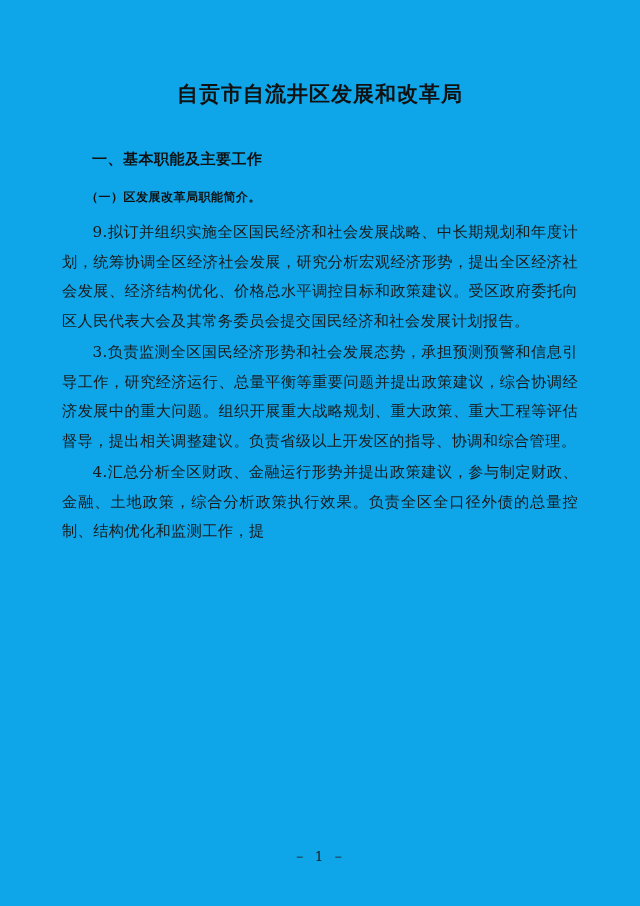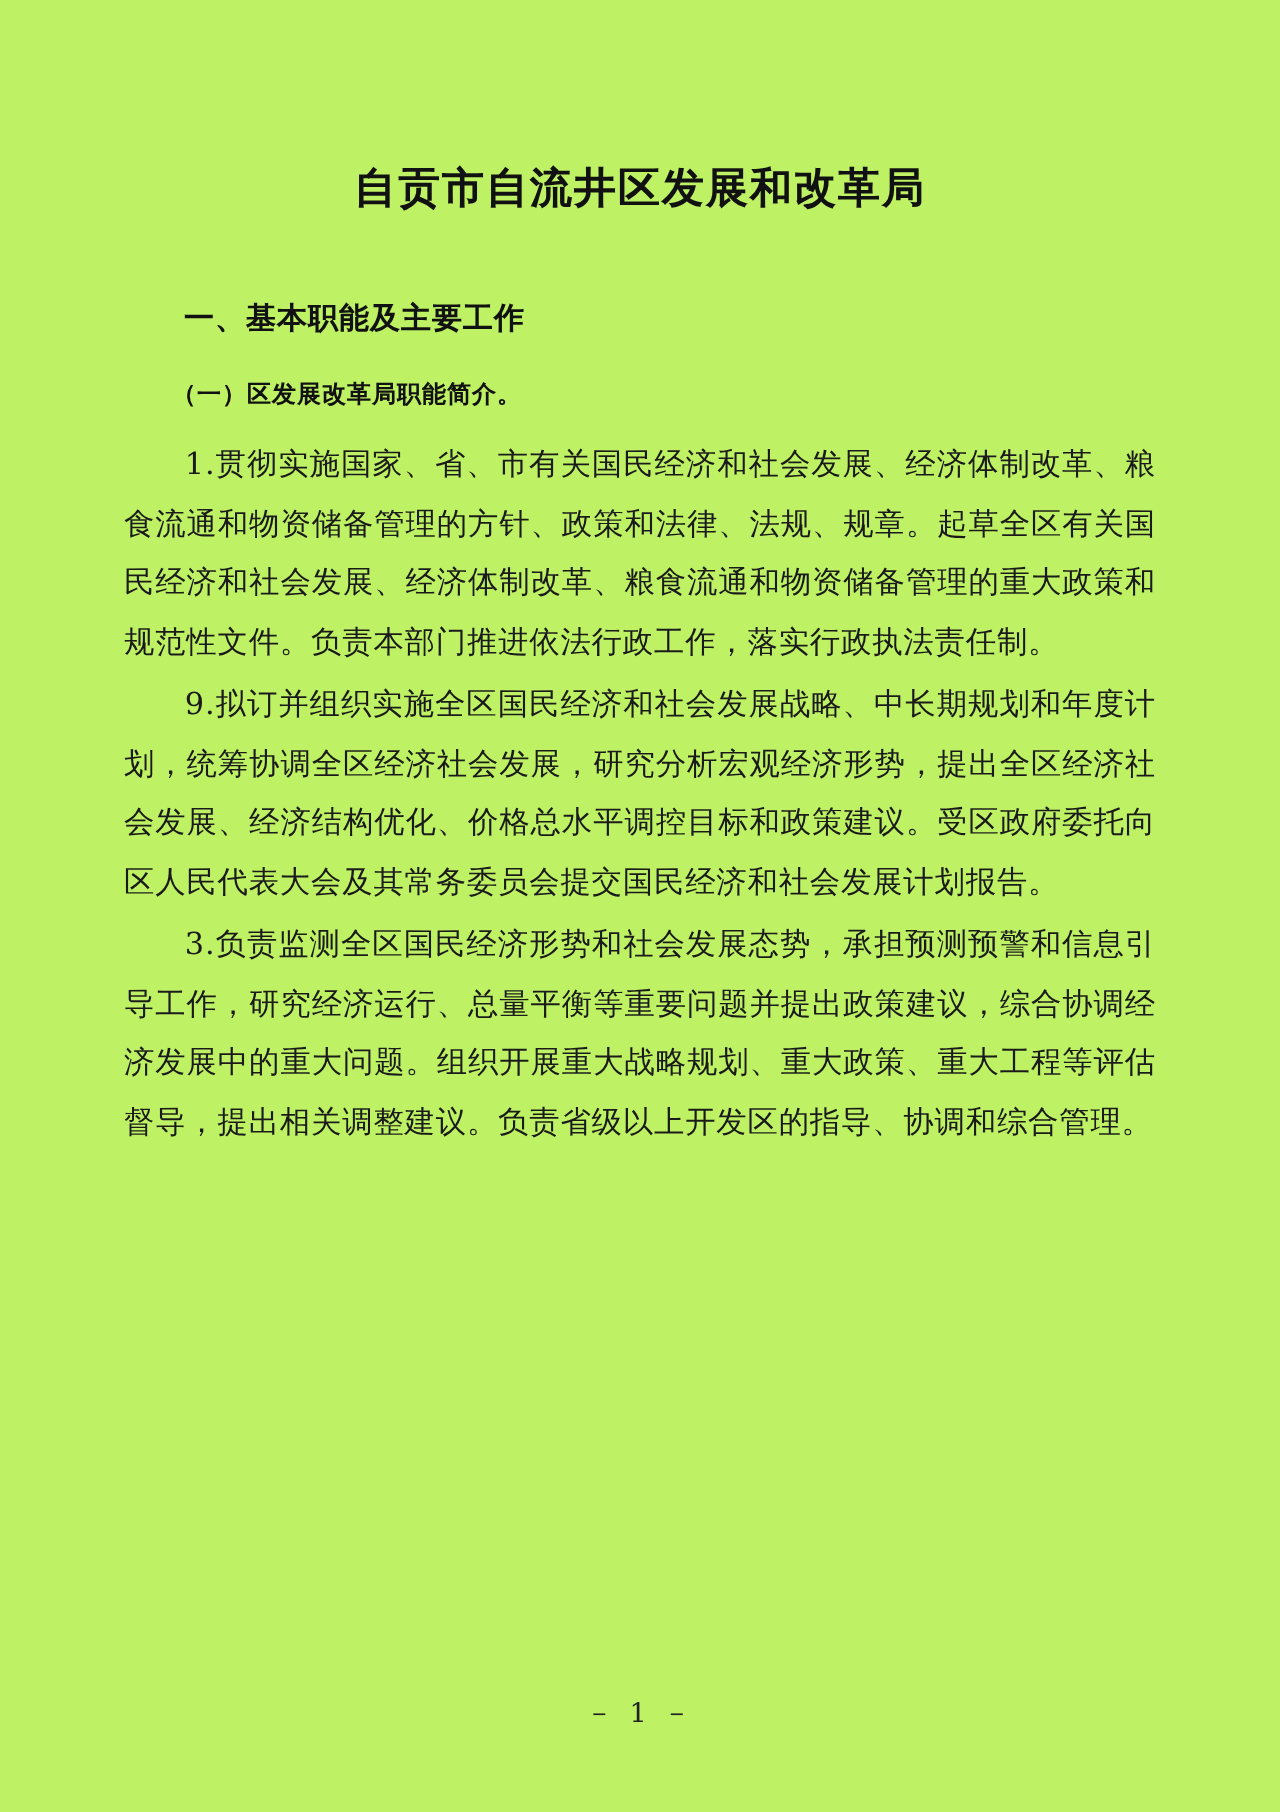--- a/index.html
+++ b/index.html
@@ -11,21 +11,21 @@
     width: 640px;
     height: 906px;
     font-family: "DejaVu Serif", "Liberation Serif", serif;
     color: #1a1a1a;
     overflow: hidden;
   }
   .page {
     position: relative;
     width: 640px;
     height: 906px;
-    background: #bef264;
+    background: #0ea5e9;
     box-sizing: border-box;
     padding: 70px 62px 40px 62px;
   }
   .title-block {
     text-align: center;
     margin-top: 8px;
     margin-bottom: 34px;
   }
   .title-line {
     font-family: "DejaVu Serif", "Liberation Serif", serif;
@@ -80,19 +80,19 @@
 <div class="page">
 
   <div class="title-block">
     <div class="title-line">自贡市自流井区发展和改革局</div>
   </div>
 
   <p class="heading-1">一、基本职能及主要工作</p>
 
   <p class="heading-2">（一）区发展改革局职能简介。</p>
 
-  <p class="para">1.贯彻实施国家、省、市有关国民经济和社会发展、经济体制改革、粮食流通和物资储备管理的方针、政策和法律、法规、规章。起草全区有关国民经济和社会发展、经济体制改革、粮食流通和物资储备管理的重大政策和规范性文件。负责本部门推进依法行政工作，落实行政执法责任制。</p>
   <p class="para">9.拟订并组织实施全区国民经济和社会发展战略、中长期规划和年度计划，统筹协调全区经济社会发展，研究分析宏观经济形势，提出全区经济社会发展、经济结构优化、价格总水平调控目标和政策建议。受区政府委托向区人民代表大会及其常务委员会提交国民经济和社会发展计划报告。</p>
   <p class="para">3.负责监测全区国民经济形势和社会发展态势，承担预测预警和信息引导工作，研究经济运行、总量平衡等重要问题并提出政策建议，综合协调经济发展中的重大问题。组织开展重大战略规划、重大政策、重大工程等评估督导，提出相关调整建议。负责省级以上开发区的指导、协调和综合管理。</p>
+  <p class="para">4.汇总分析全区财政、金融运行形势并提出政策建议，参与制定财政、金融、土地政策，综合分析政策执行效果。负责全区全口径外债的总量控制、结构优化和监测工作，提</p>
 
   <div class="footer">－ 1 －</div>
 
 </div>
 
 </body></html>

